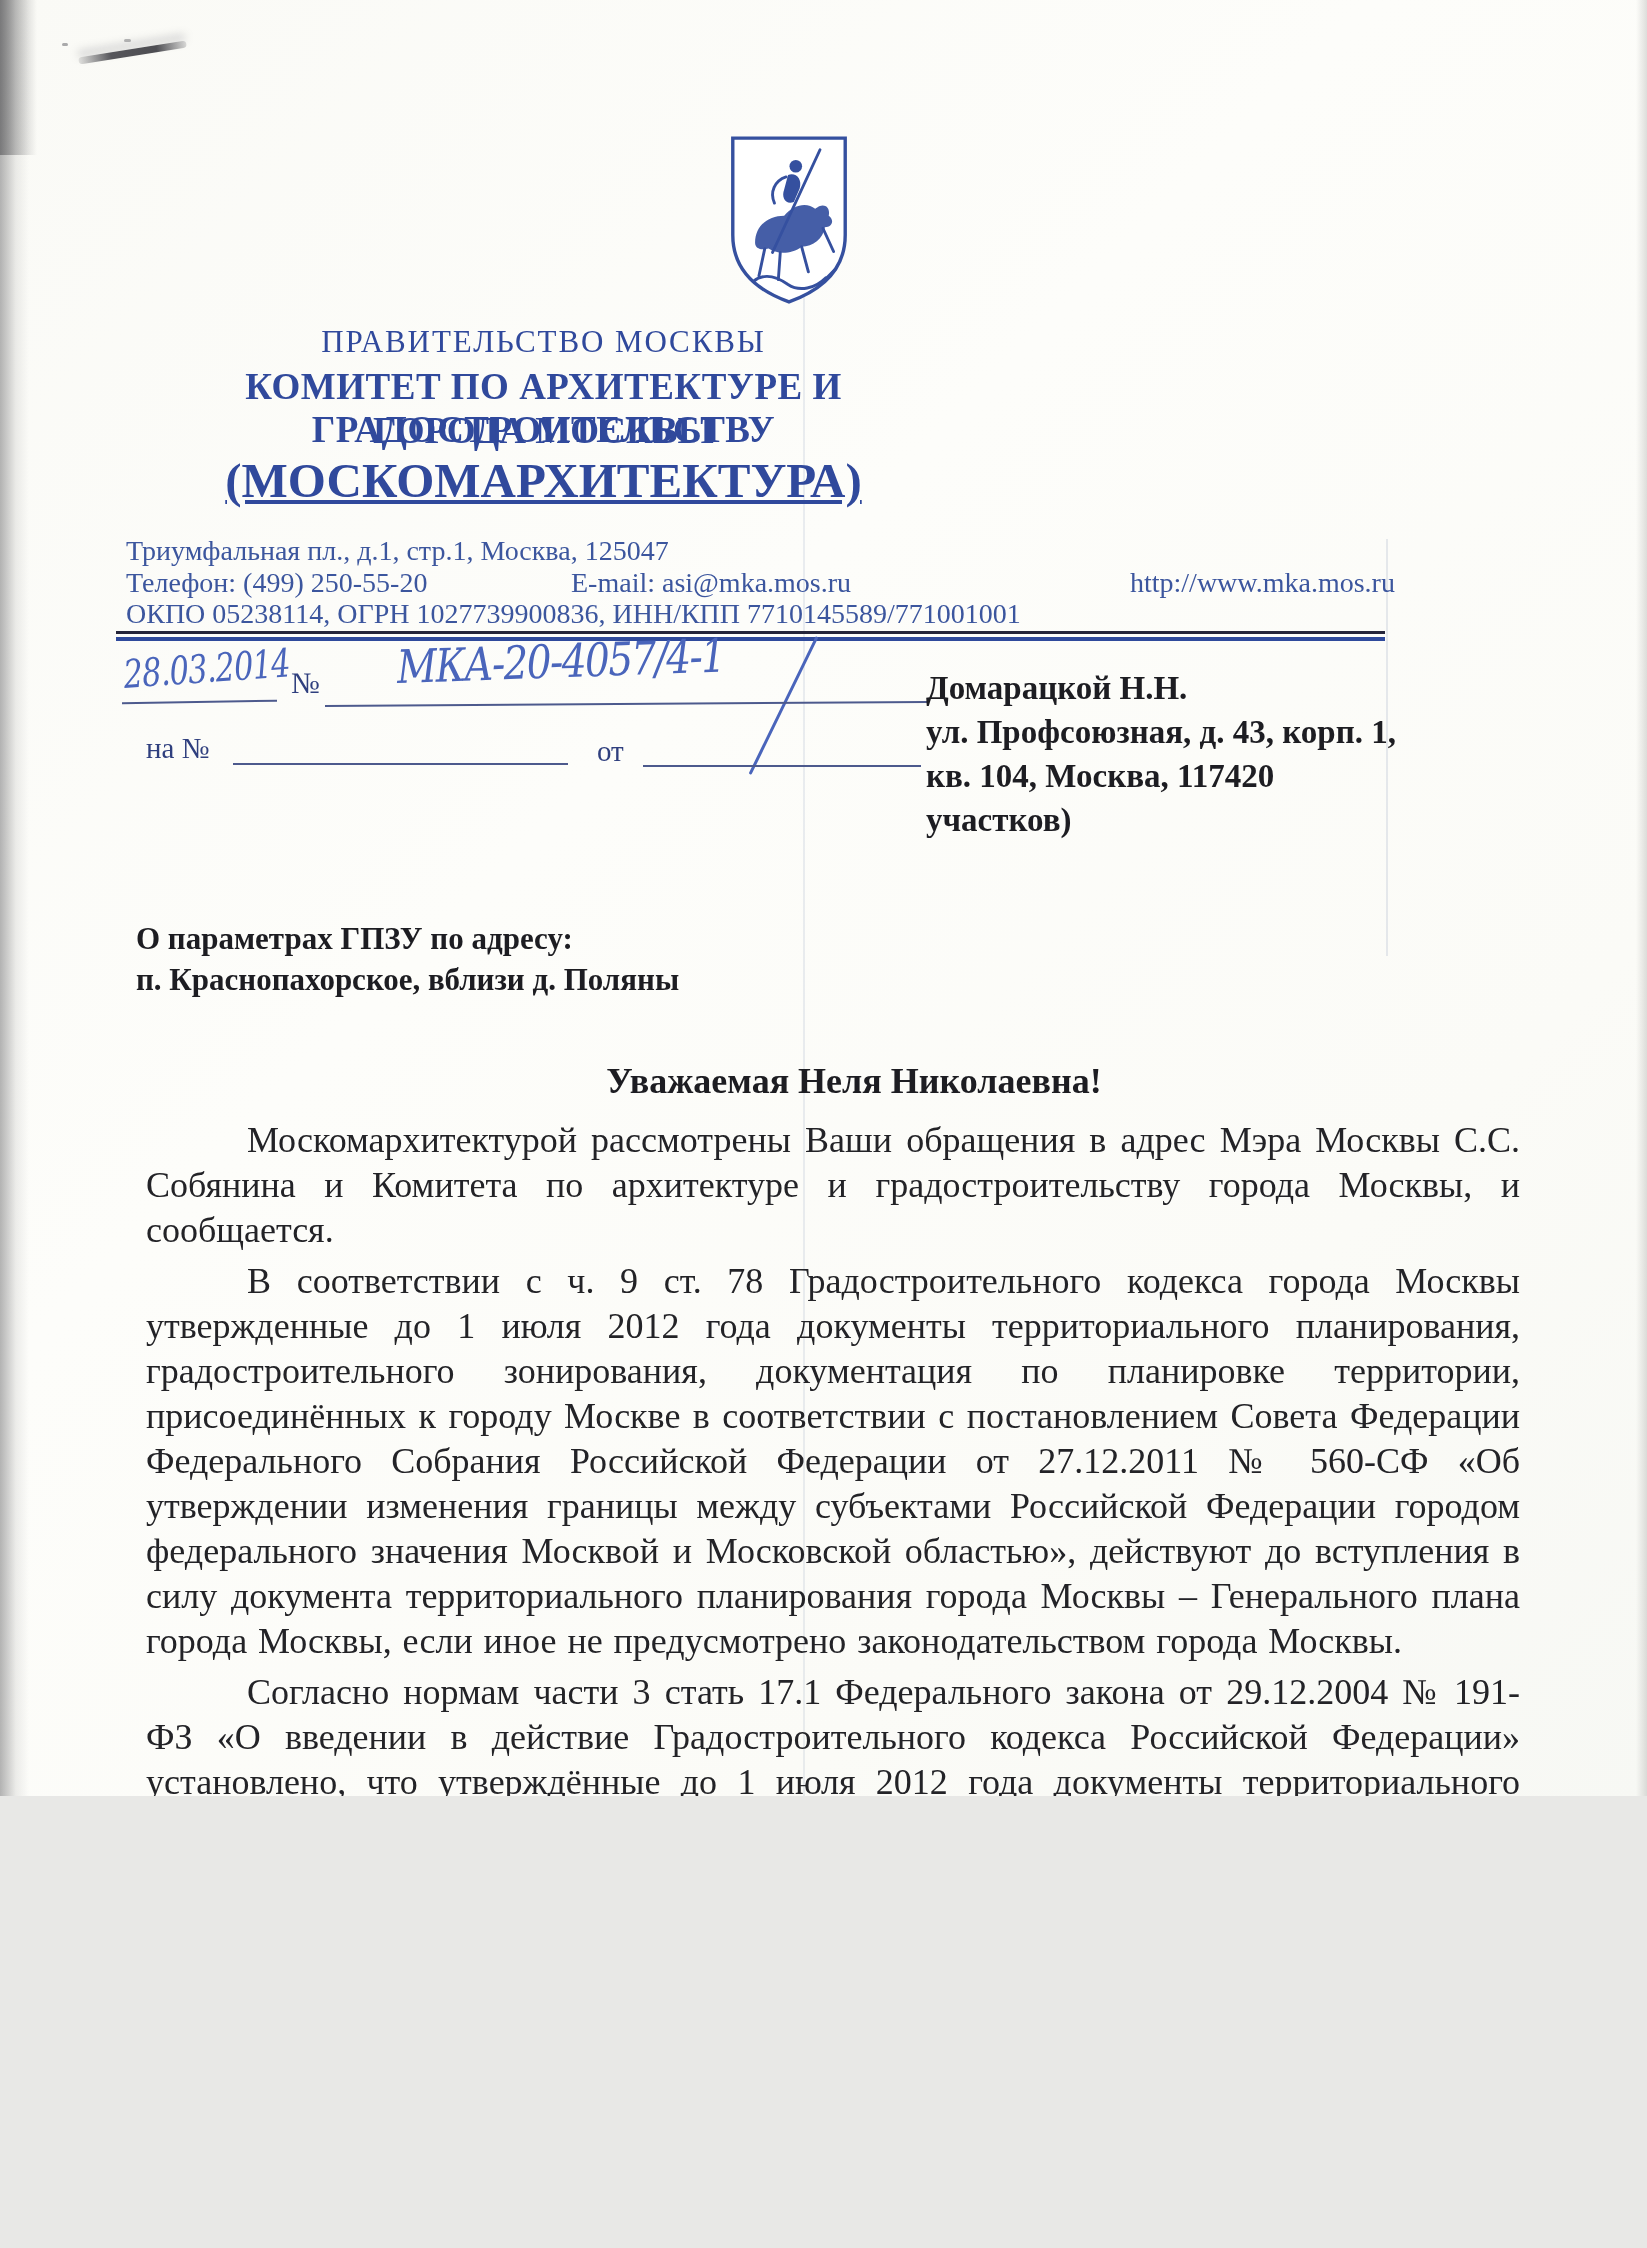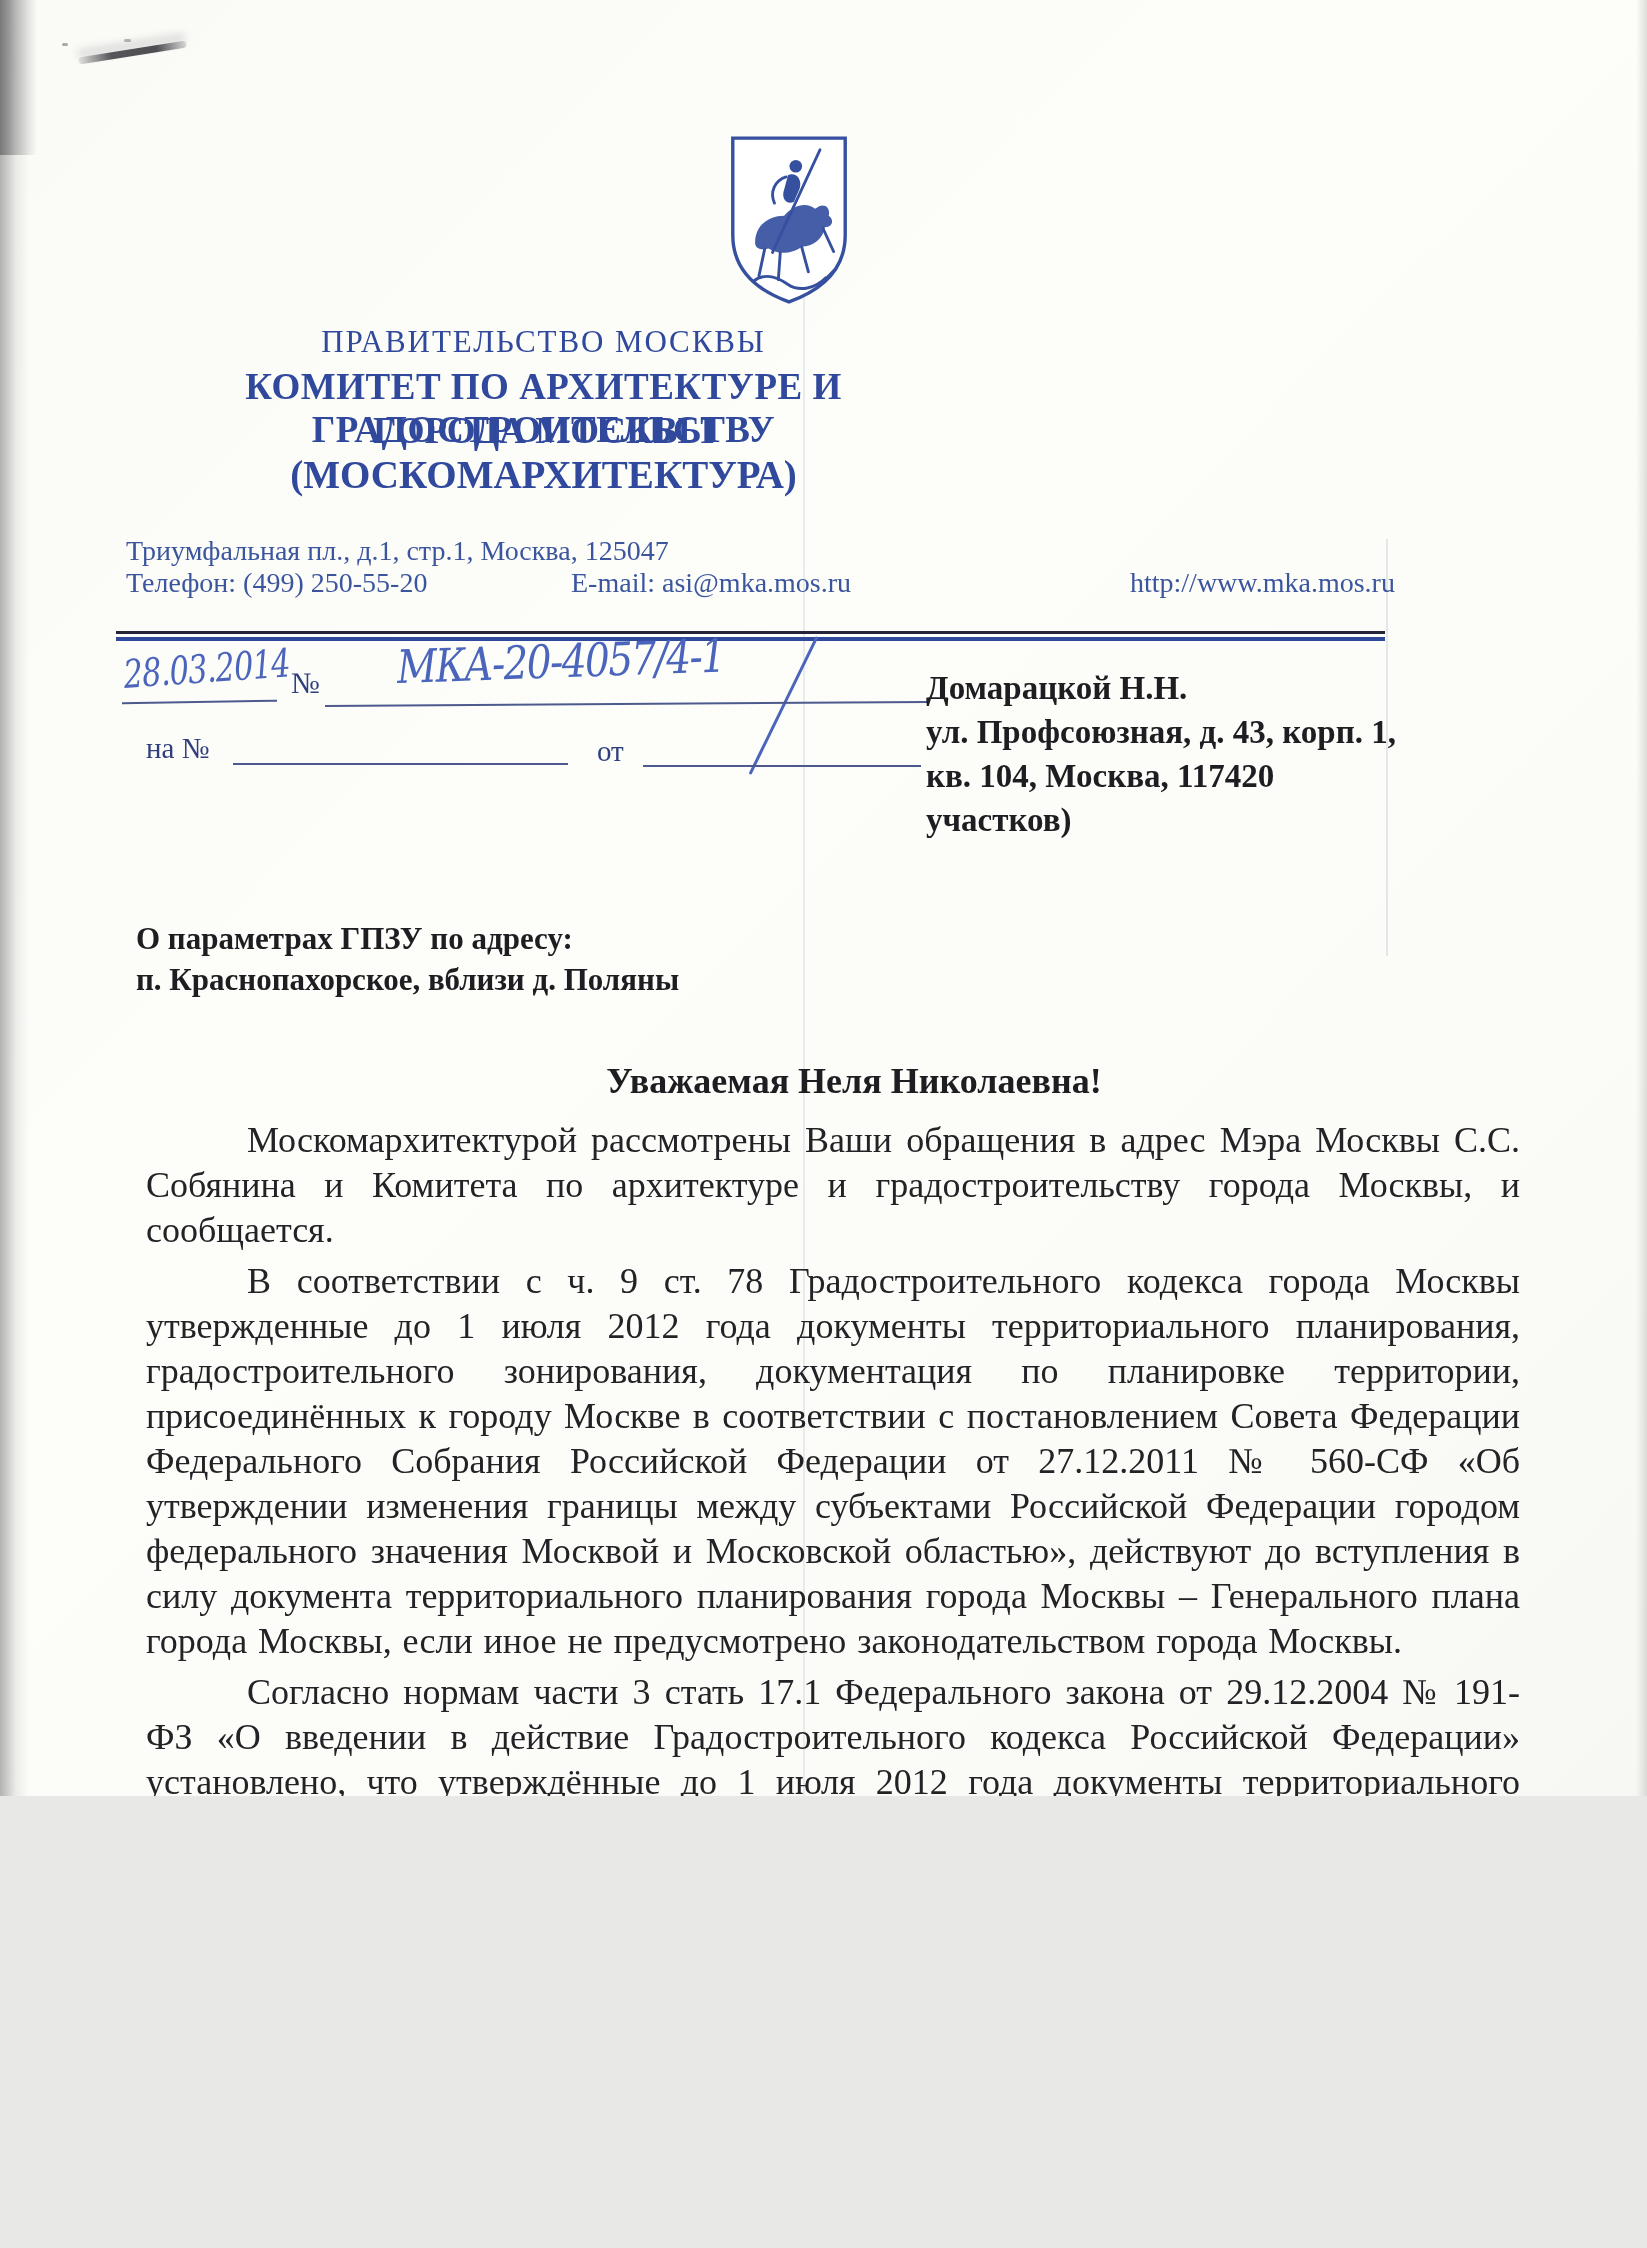--- a/index.html
+++ b/index.html
@@ -23,21 +23,21 @@
   .fold-v1{position:absolute;left:803px;top:291px;width:1.9px;height:1957px;background:rgba(165,178,202,.22);}
   .fold-v2{position:absolute;left:1386px;top:539px;width:1.9px;height:417px;background:rgba(168,178,200,.28);}
   .corner-crease{position:absolute;left:1574px;top:2181px;width:126px;height:1.9px;
     background:rgba(120,120,122,.40);transform:rotate(38deg);}
   
   .emblem{position:absolute;left:726px;top:134px;}
   .head{position:absolute;left:141px;width:805px;text-align:center;color:#30499c;}
   .head-gov{top:324px;font-size:31px;letter-spacing:1.9px;}
   .head-com1{top:365px;font-size:37px;font-weight:bold;letter-spacing:0.5px;width:873px;left:107px;}
   .head-com2{top:409px;font-size:37px;font-weight:bold;}
-  .head-com3{top:452px;font-size:39px;font-weight:bold;}
+  .head-com3{top:452px;font-size:49px;font-weight:bold;text-decoration:underline;}
   .addr{position:absolute;color:#3c569e;font-size:28px;}
   .addr1{left:126px;top:535px;}
   .addr-phone{left:126px;top:567px;}
   .addr-email{left:571px;top:567px;}
   .addr-web{left:1130px;top:567px;}
   .addr-req{left:126px;top:598px;}
   .rule{position:absolute;left:116px;top:631px;width:1269px;height:2.9px;
     border-top:3.9px solid #25253a;border-bottom:4.9px solid #2f4a9c;}
   
   .hw{font-style:italic;color:#4a65bb;font-family:"DejaVu Serif","Liberation Serif",serif;white-space:nowrap;}
@@ -100,20 +100,21 @@
 
   <div class="head head-gov">ПРАВИТЕЛЬСТВО МОСКВЫ</div>
   <div class="head head-com1">КОМИТЕТ ПО АРХИТЕКТУРЕ И ГРАДОСТРОИТЕЛЬСТВУ</div>
   <div class="head head-com2">ГОРОДА МОСКВЫ</div>
   <div class="head head-com3">(МОСКОМАРХИТЕКТУРА)</div>
 
   <div class="addr addr1">Триумфальная пл., д.1, стр.1, Москва, 125047</div>
   <div class="addr addr-phone">Телефон: (499) 250-55-20</div>
   <div class="addr addr-email">E-mail: asi@mka.mos.ru</div>
   <div class="addr addr-web">http://www.mka.mos.ru</div>
+  <div class="addr addr-req">ОКПО 05238114, ОГРН 1027739900836, ИНН/КПП 7710145589/771001001</div>
 
   <div class="rule"></div>
 
   <div class="hw hw-date">28.03.2014</div>
   <div class="ref-label lbl-no">№</div>
   <div class="hw hw-num">МКА-20-4057/4-1</div>
   <div class="hw-tail"></div>
   <div class="uline ul-date"></div>
   <div class="uline ul-num"></div>
   <div class="ref-label lbl-nano">на №</div>

